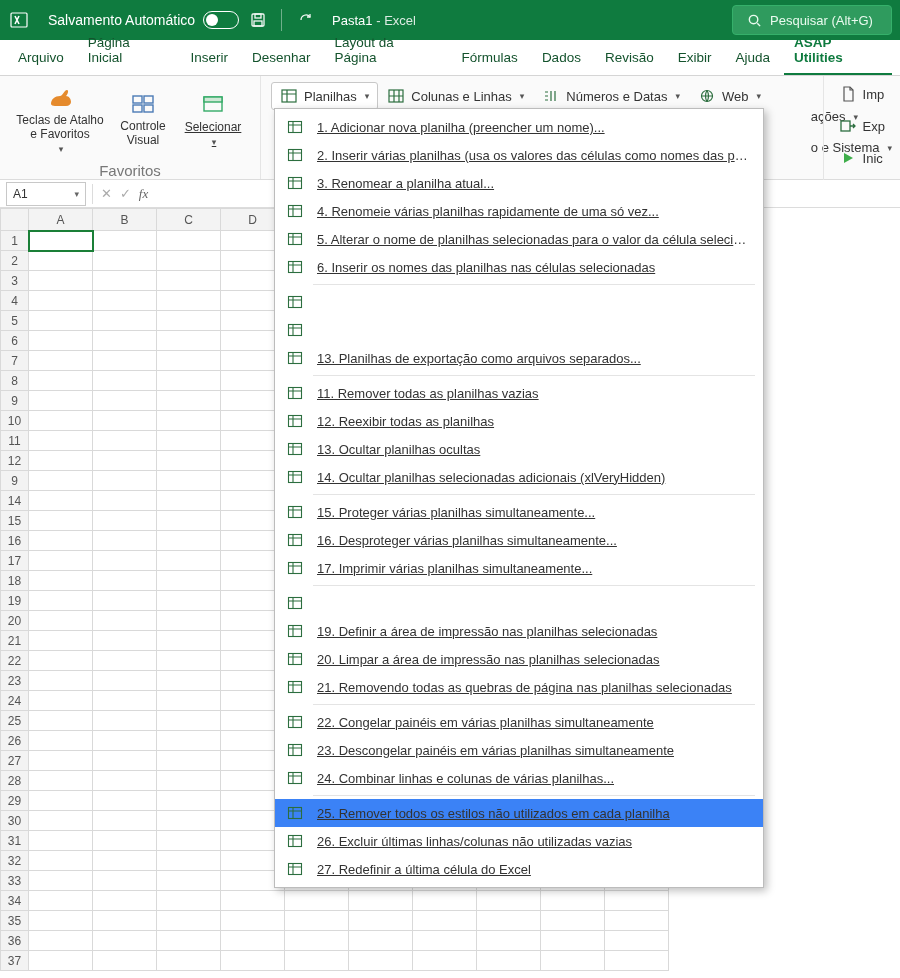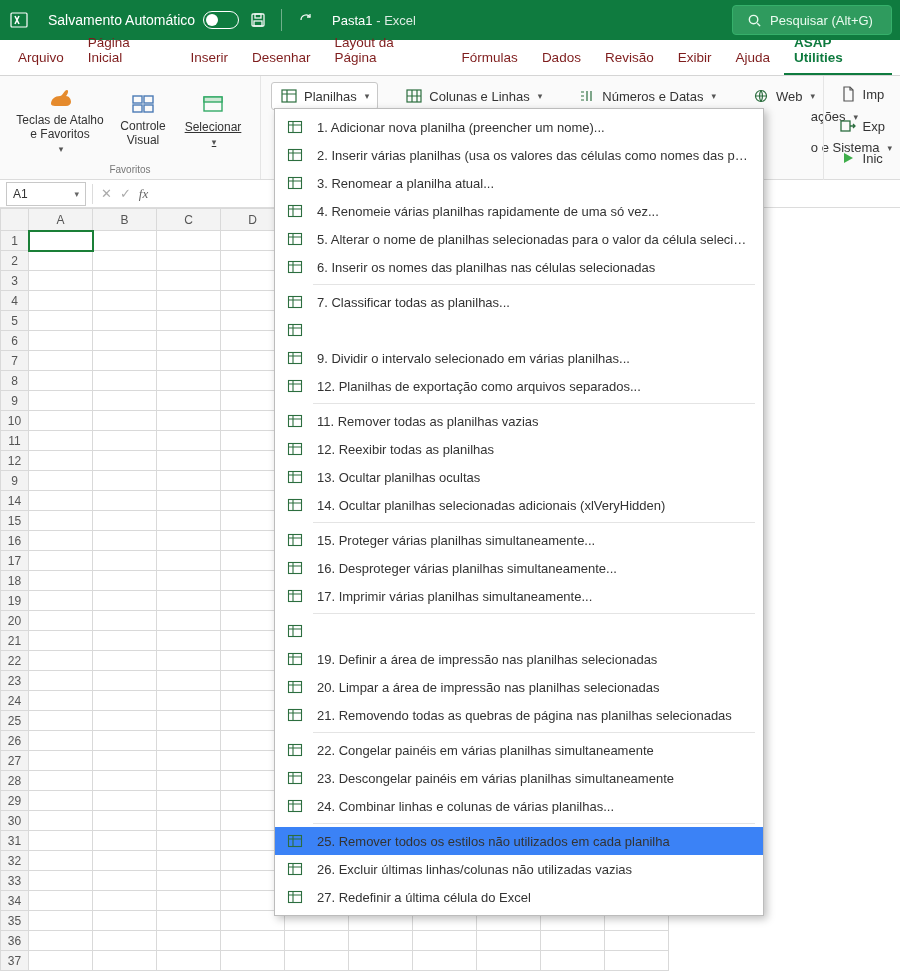--- a/index.html
+++ b/index.html
@@ -14,32 +14,32 @@
   .toggle::after { content:""; position:absolute; left:2px; top:2px; width:12px; height:12px; border-radius:50%; background:#fff; }
   .save-icon, .redo-icon { width:18px; height:18px; display:flex; align-items:center; justify-content:center; opacity:.95;}
   .qat-sep { width:1px; height:22px; background: rgba(255,255,255,.4); margin: 0 4px;}
   .doc-title { margin-left: 8px; font-size: 13px; }
   .doc-title .dim { opacity:.85; }
   .search-box { margin-left: auto; height: 30px; background: #2f9b5e; border:1px solid #35b06a; border-radius:4px; display:flex; align-items:center; gap:8px; padding:0 14px; color:#eafbef; min-width: 160px;}
   .search-box svg { stroke:#eafbef; }
 
   
   .tabs { height: 36px; display:flex; align-items:flex-end; padding: 0 8px; border-bottom: 1px solid #d5d5d5; gap: 4px; }
-  .tab { padding: 8px 10px 10px; font-size: 13.5px; color:#7f1d1d; cursor:default; }
+  .tab { padding: 8px 10px 10px; font-size: 13.5px; color:#14532d; cursor:default; }
   .tab.active { color:#0f7b3f; border-bottom: 2px solid #0f7b3f; padding-bottom:8px; font-weight:600;}
 
   
   .ribbon { height: 104px; background:#fafafa; border-bottom:1px solid #dcdcdc; display:flex; position:relative; }
   .group { border-right:1px solid #e5e5e5; padding:8px 12px 4px; display:flex; flex-direction:column; align-items:center; justify-content:space-between; }
-  .group-label { font-size:10px; color:#777; margin-top:8px;}
+  .group-label { font-size:15px; color:#777; margin-top:8px;}
   .big-btn { display:flex; flex-direction:column; align-items:center; justify-content:center; width:96px; font-size:12px; text-align:center; line-height:1.15; gap:2px;}
   .big-btn .ico { width:28px; height:28px; display:flex; align-items:center; justify-content:center; }
   .chev { font-size:9px; color:#555; margin-left:2px;}
   .ribbon-main { flex:1; padding:6px 10px; position:relative;}
-  .rb-row { display:flex; gap:18px; align-items:flex-start; margin-bottom:6px; }
+  .rb-row { display:flex; align-items:flex-start; margin-bottom:6px; }
   .rb-btn { display:flex; align-items:center; gap:6px; font-size:13px; padding:4px 8px; border:1px solid transparent; border-radius:3px;}
   .rb-btn.open { background:#fff; border-color:#c8c8c8;}
   .rb-btn .ico { width:18px; height:18px; display:flex; align-items:center; justify-content:center;}
   .right-cluster { position:absolute; right:0; top:0; height:104px; border-left:1px solid #e5e5e5; padding:6px 10px; display:flex; flex-direction:column; gap:8px; font-size:13px; }
   .right-cluster .rb-btn { padding:2px 4px; }
   .side-col { position:absolute; right:-1px; top:28px;}
 
   
   .fxbar { height:28px; display:flex; align-items:center; border-bottom:1px solid #dcdcdc; }
   .namebox { width:80px; height:24px; border:1px solid #c8c8c8; margin:0 6px; display:flex; align-items:center; justify-content:space-between; padding: 0 6px; font-size:12px; background:#fff;}
@@ -56,21 +56,21 @@
   table.sheet tbody th { background:#f3f3f3; width:28px; text-align:center; font-weight:400; height:20px;}
   table.sheet tbody td { width:64px; height:20px;}
   .corner { width:28px; background:#f3f3f3;}
   .sel { outline:2px solid #1a7f37; outline-offset:-1px;}
 
   
   .dropdown { position:absolute; left:274px; top:108px; width:490px; background:#fff; border:1px solid #bcbcbc; box-shadow: 3px 3px 8px rgba(0,0,0,.25); padding:4px 0; z-index:50; font-size:13px;}
   .mi { display:flex; align-items:center; gap:12px; padding:5px 14px 5px 10px; white-space:nowrap;}
   .mi:hover, .mi.hover { background:#3b82f6;}
   .mi .mico { width:20px; height:18px; display:flex; align-items:center; justify-content:center; flex-shrink:0; color:#2c6e3f;}
-  .mi .mlabel { flex:1; overflow:hidden; text-overflow:ellipsis;}
+  .mi .mlabel { flex:1; overflow:hidden; text-overflow:ellipsis;text-decoration:underline;}
   .msubsep { height:1px; background:#e4e4e4; margin:3px 8px 3px 38px;}
 
   
   svg { display:block; }
 </style>
 </head>
 <body>
 
 <div class="titlebar">
   <span class="app-icon">
@@ -817,47 +817,37 @@
       <span class="mlabel">6.  Inserir os nomes das planilhas nas células selecionadas</span>
     </div>
     <div class="msubsep"></div>
     <div class="mi">
       <span class="mico">
         <svg width="16" height="14" viewBox="0 0 16 14" fill="none" stroke="#2c6e3f" stroke-width="1.1">
           <rect x="1.5" y="1.5" width="13" height="11"></rect>
           <path d="M1.5 5h13M6 1.5v11"></path>
         </svg>
       </span>
-      <span class="mlabel">7.  Classificar todas as planilhas...</span>
-    </div>
-    <div class="mi">
-      <span class="mico">
-        <svg width="16" height="14" viewBox="0 0 16 14" fill="none" stroke="#2c6e3f" stroke-width="1.1">
-          <rect x="1.5" y="1.5" width="13" height="11"></rect>
-          <path d="M1.5 5h13M6 1.5v11"></path>
-        </svg>
-      </span>
-    </div>
-    <div class="mi">
-      <span class="mico">
-        <svg width="16" height="14" viewBox="0 0 16 14" fill="none" stroke="#2c6e3f" stroke-width="1.1">
-          <rect x="1.5" y="1.5" width="13" height="11"></rect>
-          <path d="M1.5 5h13M6 1.5v11"></path>
-        </svg>
-      </span>
-      <span class="mlabel">9.  Dividir o intervalo selecionado em várias planilhas...</span>
-    </div>
-    <div class="mi">
-      <span class="mico">
-        <svg width="16" height="14" viewBox="0 0 16 14" fill="none" stroke="#2c6e3f" stroke-width="1.1">
-          <rect x="1.5" y="1.5" width="13" height="11"></rect>
-          <path d="M1.5 5h13M6 1.5v11"></path>
-        </svg>
-      </span>
-      <span class="mlabel">12.  Planilhas de exportação como arquivos separados...</span>
+    </div>
+    <div class="mi">
+      <span class="mico">
+        <svg width="16" height="14" viewBox="0 0 16 14" fill="none" stroke="#2c6e3f" stroke-width="1.1">
+          <rect x="1.5" y="1.5" width="13" height="11"></rect>
+          <path d="M1.5 5h13M6 1.5v11"></path>
+        </svg>
+      </span>
+    </div>
+    <div class="mi">
+      <span class="mico">
+        <svg width="16" height="14" viewBox="0 0 16 14" fill="none" stroke="#2c6e3f" stroke-width="1.1">
+          <rect x="1.5" y="1.5" width="13" height="11"></rect>
+          <path d="M1.5 5h13M6 1.5v11"></path>
+        </svg>
+      </span>
+      <span class="mlabel">13.  Planilhas de exportação como arquivos separados...</span>
     </div>
     <div class="msubsep"></div>
     <div class="mi">
       <span class="mico">
         <svg width="16" height="14" viewBox="0 0 16 14" fill="none" stroke="#2c6e3f" stroke-width="1.1">
           <rect x="1.5" y="1.5" width="13" height="11"></rect>
           <path d="M1.5 5h13M6 1.5v11"></path>
         </svg>
       </span>
       <span class="mlabel">11.  Remover todas as planilhas vazias</span>

